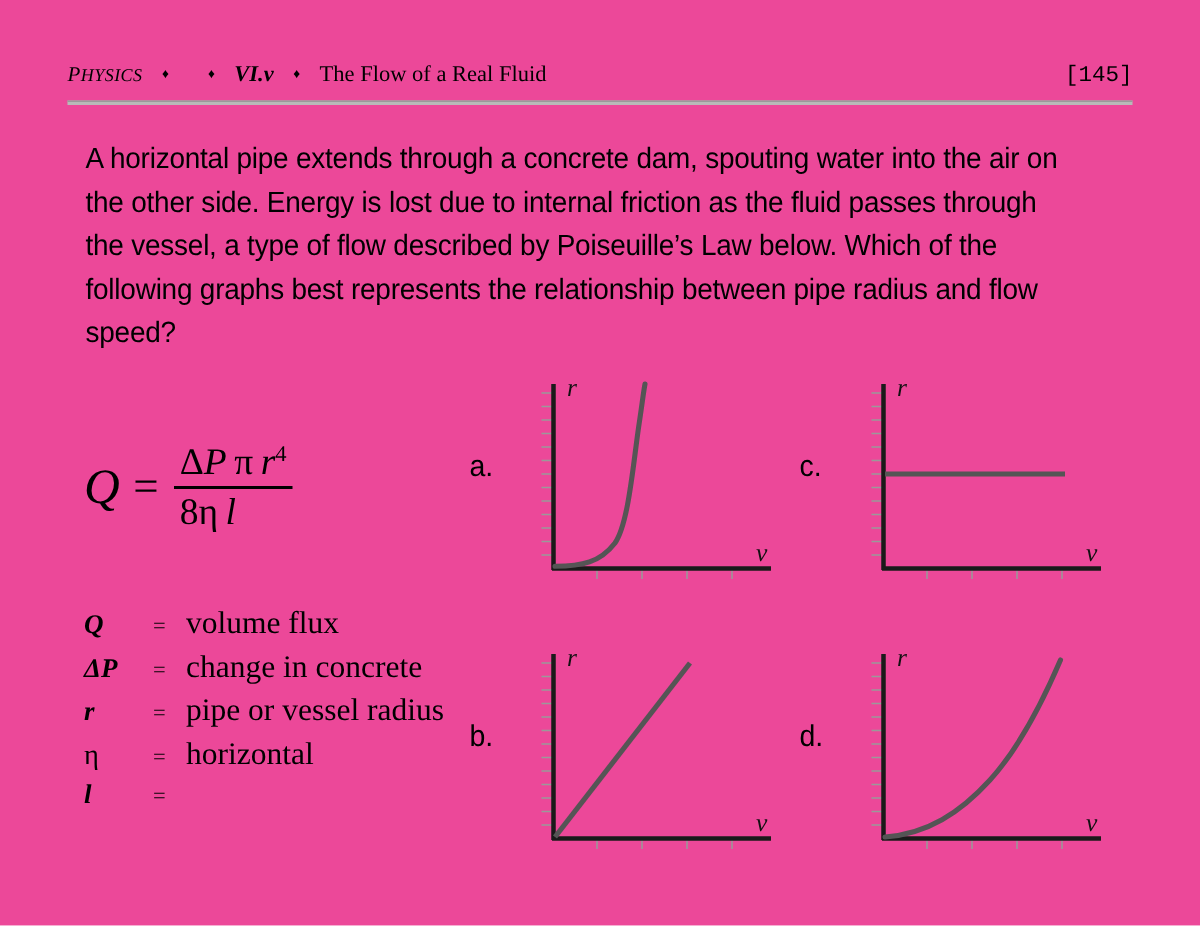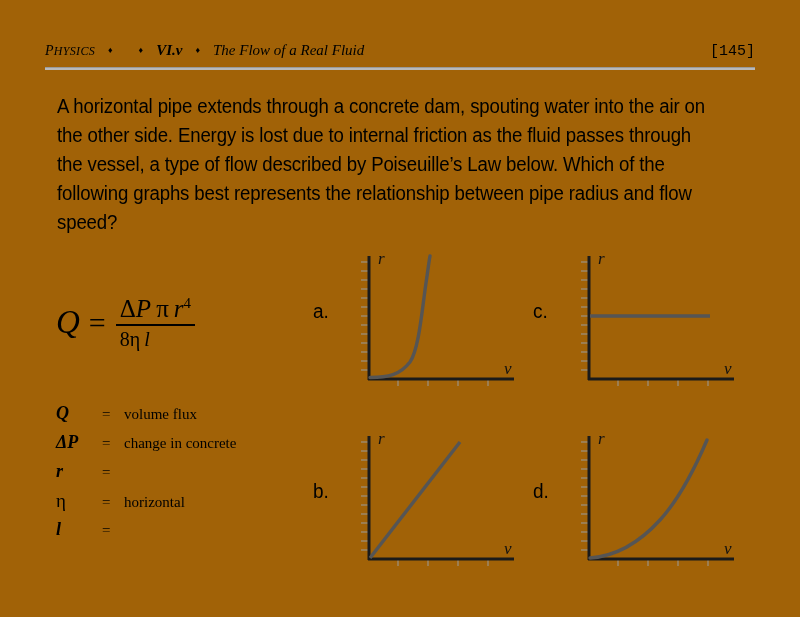--- a/index.html
+++ b/index.html
@@ -4,21 +4,21 @@
 <style>
   html, body {
     margin: 0;
     padding: 0;
     background: #ffffff;
   }
   #page {
     position: relative;
     width: 800px;
     height: 617px;
-    background: #a16207;
+    background: #ec4899;
     overflow: hidden;
     font-family: "Liberation Sans", sans-serif;
     color: #000000;
   }
 
   
   #header {
     position: absolute;
     left: 45px;
     top: 42px;
@@ -48,21 +48,20 @@
     font-style: italic;
     font-size: 15px;
     letter-spacing: 0.2px;
   }
   .hdr-num {
     font-style: italic;
     font-weight: bold;
     font-size: 15px;
   }
   .hdr-title {
-    font-style: italic;
     font-size: 15px;
   }
   .hdr-pagenum {
     margin-left: auto;
     font-family: Liberation Mono, monospace;
     font-size: 15px;
     font-style: normal;
   }
   #header-rule {
     position: absolute;
@@ -115,21 +114,21 @@
     font-size: 25px;
     padding: 0 4px 3px 4px;
     white-space: nowrap;
   }
   .frac-bar {
     width: 100%;
     height: 2px;
     background: #000;
   }
   .frac-bot {
-    font-size: 20px;
+    font-size: 25px;
     padding: 3px 4px 0 4px;
     white-space: nowrap;
   }
   .it { font-style: italic; }
   .up { font-style: normal; }
   .sup {
     font-size: 15px;
     vertical-align: super;
     font-style: normal;
   }
@@ -157,21 +156,21 @@
     font-weight: normal;
     font-size: 19px;
   }
   .leg-eq {
     width: 22px;
     font-size: 15px;
     font-style: normal;
     font-weight: normal;
   }
   .leg-desc {
-    font-size: 15px;
+    font-size: 21px;
     font-style: normal;
     font-weight: normal;
     white-space: nowrap;
   }
 
   
   .graph-block {
     position: absolute;
     width: 215px;
     height: 155px;
@@ -242,20 +241,21 @@
       <span class="leg-desc">volume flux</span>
     </div>
     <div class="leg-row">
       <span class="leg-sym">ΔP</span>
       <span class="leg-eq">=</span>
       <span class="leg-desc">change in concrete</span>
     </div>
     <div class="leg-row">
       <span class="leg-sym">r</span>
       <span class="leg-eq">=</span>
+      <span class="leg-desc">pipe or vessel radius</span>
     </div>
     <div class="leg-row">
       <span class="leg-sym greek">η</span>
       <span class="leg-eq">=</span>
       <span class="leg-desc">horizontal</span>
     </div>
     <div class="leg-row">
       <span class="leg-sym">l</span>
       <span class="leg-eq">=</span>
     </div>

